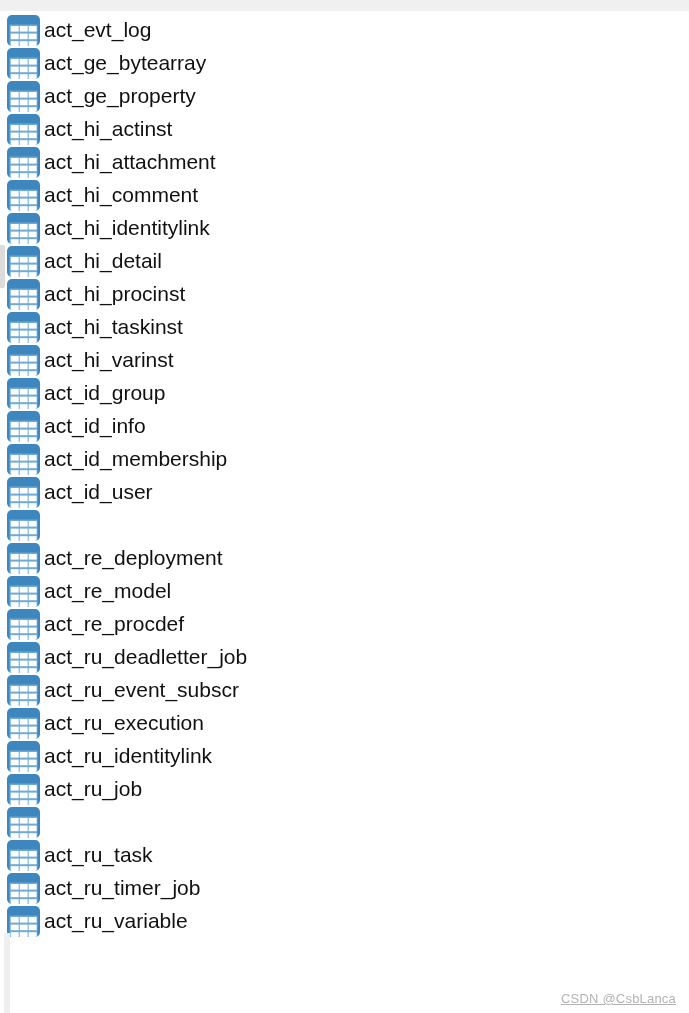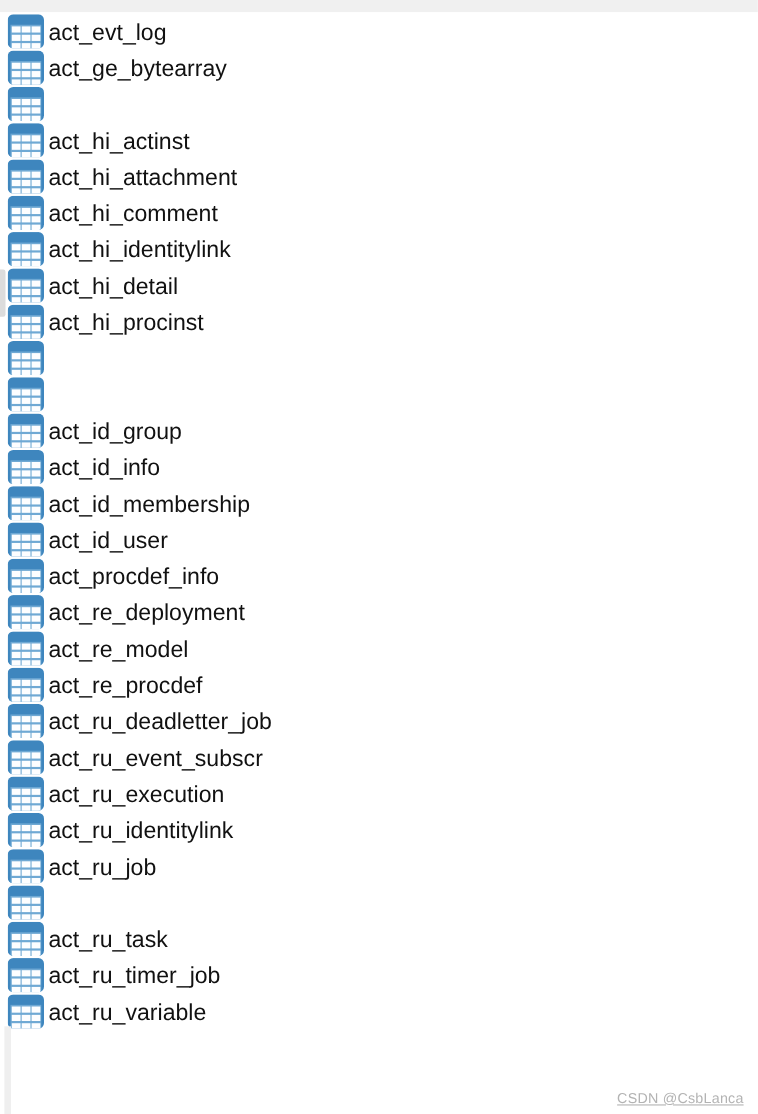--- a/index.html
+++ b/index.html
@@ -31,21 +31,21 @@
     width: 6px; height: 80px;
     background: #efefef;
   }
   .table-list {
     position: absolute;
     left: 7px; top: 13px;
     width: 660px;
   }
   .row {
     display: flex;
-    align-items: flex-start;
+    align-items: flex-end;
     height: 33px;
     cursor: default;
     white-space: nowrap;
   }
   .icon {
     width: 33px;
     height: 31px;
     flex: 0 0 33px;
     display: inline-block;
   }
@@ -148,20 +148,21 @@
             <rect x="3.7" y="18.6" width="8" height="5.6" fill="#fdfeff"></rect>
             <rect x="12.7" y="18.6" width="8" height="5.6" fill="#fdfeff"></rect>
             <rect x="21.7" y="18.6" width="8" height="5.6" fill="#fdfeff"></rect>
             <rect x="3.7" y="26.2" width="8" height="5.6" fill="#fdfeff"></rect>
             <rect x="12.7" y="26.2" width="8" height="5.6" fill="#fdfeff"></rect>
             <rect x="21.7" y="26.2" width="8" height="5.6" fill="#fdfeff"></rect>
           </g>
         </g>
       </svg>
     </span>
+    <span class="label">act_ge_property</span>
   </div>
 
   <div class="row">
     <span class="icon">
       <svg width="33" height="31" viewBox="0 0 33 31" xmlns="http://www.w3.org/2000/svg">
         <defs>
           <clipPath id="icon-clip-3">
             <rect x="0" y="0" width="33" height="31" rx="5" ry="5"></rect>
           </clipPath>
         </defs>
@@ -343,20 +344,21 @@
             <rect x="3.7" y="18.6" width="8" height="5.6" fill="#fdfeff"></rect>
             <rect x="12.7" y="18.6" width="8" height="5.6" fill="#fdfeff"></rect>
             <rect x="21.7" y="18.6" width="8" height="5.6" fill="#fdfeff"></rect>
             <rect x="3.7" y="26.2" width="8" height="5.6" fill="#fdfeff"></rect>
             <rect x="12.7" y="26.2" width="8" height="5.6" fill="#fdfeff"></rect>
             <rect x="21.7" y="26.2" width="8" height="5.6" fill="#fdfeff"></rect>
           </g>
         </g>
       </svg>
     </span>
+    <span class="label">act_hi_taskinst</span>
   </div>
 
   <div class="row">
     <span class="icon">
       <svg width="33" height="31" viewBox="0 0 33 31" xmlns="http://www.w3.org/2000/svg">
         <defs>
           <clipPath id="icon-clip-10">
             <rect x="0" y="0" width="33" height="31" rx="5" ry="5"></rect>
           </clipPath>
         </defs>
@@ -370,20 +372,21 @@
             <rect x="3.7" y="18.6" width="8" height="5.6" fill="#fdfeff"></rect>
             <rect x="12.7" y="18.6" width="8" height="5.6" fill="#fdfeff"></rect>
             <rect x="21.7" y="18.6" width="8" height="5.6" fill="#fdfeff"></rect>
             <rect x="3.7" y="26.2" width="8" height="5.6" fill="#fdfeff"></rect>
             <rect x="12.7" y="26.2" width="8" height="5.6" fill="#fdfeff"></rect>
             <rect x="21.7" y="26.2" width="8" height="5.6" fill="#fdfeff"></rect>
           </g>
         </g>
       </svg>
     </span>
+    <span class="label">act_hi_varinst</span>
   </div>
 
   <div class="row">
     <span class="icon">
       <svg width="33" height="31" viewBox="0 0 33 31" xmlns="http://www.w3.org/2000/svg">
         <defs>
           <clipPath id="icon-clip-11">
             <rect x="0" y="0" width="33" height="31" rx="5" ry="5"></rect>
           </clipPath>
         </defs>
@@ -509,21 +512,20 @@
             <rect x="3.7" y="18.6" width="8" height="5.6" fill="#fdfeff"></rect>
             <rect x="12.7" y="18.6" width="8" height="5.6" fill="#fdfeff"></rect>
             <rect x="21.7" y="18.6" width="8" height="5.6" fill="#fdfeff"></rect>
             <rect x="3.7" y="26.2" width="8" height="5.6" fill="#fdfeff"></rect>
             <rect x="12.7" y="26.2" width="8" height="5.6" fill="#fdfeff"></rect>
             <rect x="21.7" y="26.2" width="8" height="5.6" fill="#fdfeff"></rect>
           </g>
         </g>
       </svg>
     </span>
-    <span class="label">act_procdef_info</span>
   </div>
 
   <div class="row">
     <span class="icon">
       <svg width="33" height="31" viewBox="0 0 33 31" xmlns="http://www.w3.org/2000/svg">
         <defs>
           <clipPath id="icon-clip-16">
             <rect x="0" y="0" width="33" height="31" rx="5" ry="5"></rect>
           </clipPath>
         </defs>

